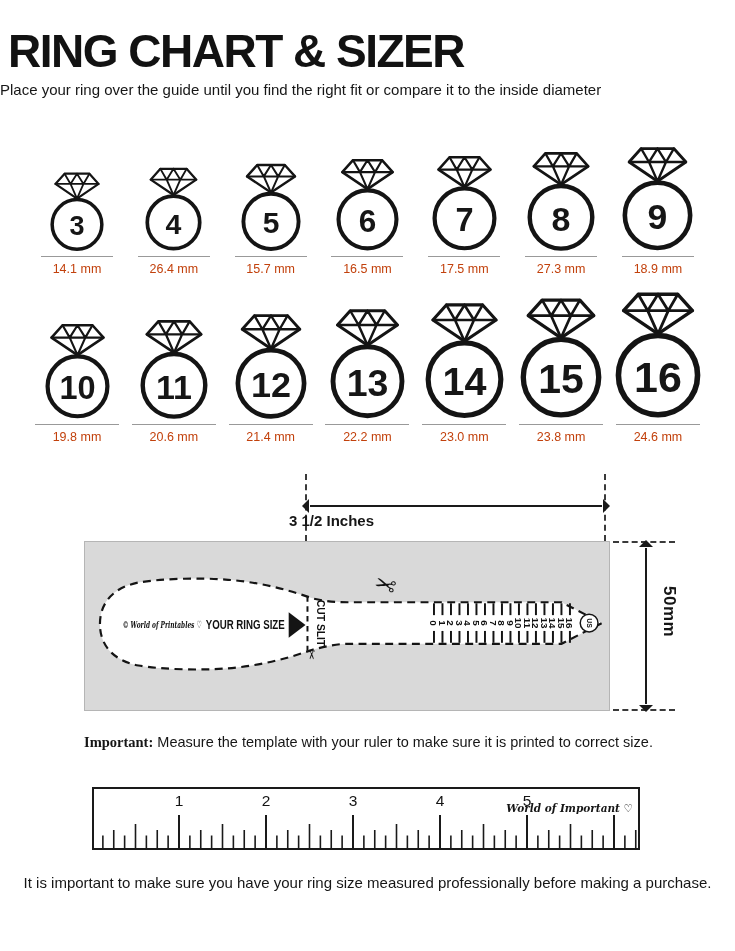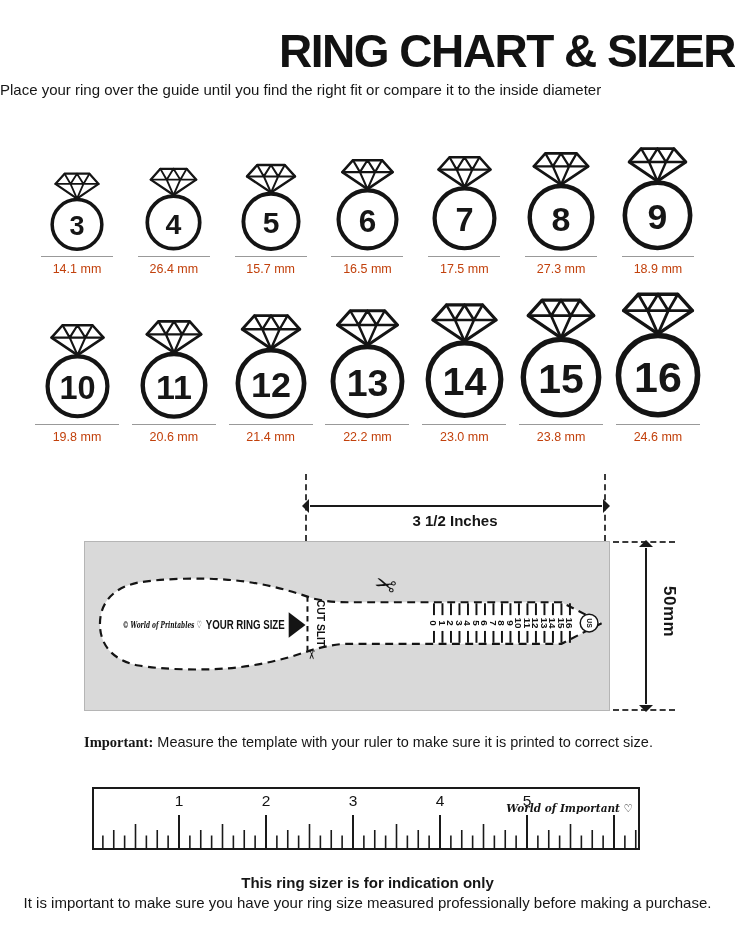--- a/index.html
+++ b/index.html
@@ -1,20 +1,20 @@
 <!DOCTYPE html>
 <html><head>
 <meta charset="utf-8">
 <style>
   html,body{margin:0;padding:0;background:#fff;}
   body{width:735px;min-height:951px;font-family:"Liberation Sans",sans-serif;color:#161616;position:relative;overflow:hidden;}
   .page{width:735px;position:relative;}
 
   
-  .title{margin-top:24px;text-align:right;font-size:46px;font-weight:800;letter-spacing:-1.5px;color:#121212;}
+  .title{margin-top:24px;text-align:left;font-size:46px;font-weight:800;letter-spacing:-1.5px;color:#121212;padding-left:8px;}
   .sub-bold{margin-top:26px;text-align:center;font-size:15px;font-weight:700;}
   .sub{margin-top:3px;text-align:left;font-size:15px;}
 
   
   .ring-row{display:flex;justify-content:space-between;align-items:flex-end;padding:0 30px;}
   .ring-row.r1{margin-top:28px;height:150px;}
   .ring-row.r2{margin-top:10px;height:158px;}
   .ring-cell{width:94px;display:flex;flex-direction:column;align-items:center;justify-content:flex-end;}
   .ring-svg{display:block;}
   .ring-num{font-family:"Liberation Sans",sans-serif;font-size:50px;font-weight:600;fill:#161616;text-anchor:middle;dominant-baseline:central;}
@@ -23,21 +23,21 @@
   .ring-mm{font-size:12.5px;margin-top:5px;color:#c2410c;}
 
   
   .sizer{position:relative;height:260px;margin-top:20px;}
   .vdash{position:absolute;top:10px;height:67px;border-left:2px dashed #3a3a3a;}
   .vdash.l{left:305px;} .vdash.r{left:604px;}
   .harrow{position:absolute;left:310px;top:41px;width:292px;height:2px;background:#1a1a1a;}
   .harrow::before,.harrow::after{content:"";position:absolute;top:-6px;border:7px solid transparent;}
   .harrow::before{left:-8px;border-right-color:#1a1a1a;border-left-width:0;}
   .harrow::after{right:-8px;border-left-color:#1a1a1a;border-right-width:0;}
-  .inches-label{position:absolute;left:305px;width:300px;top:48px;text-align:center;font-size:15px;font-weight:700;}
+  .inches-label{position:absolute;left:289px;width:300px;top:48px;font-size:15px;font-weight:700;}
   .graybox{position:absolute;left:84px;top:77px;width:526px;height:170px;background:#d9d9d9;border:1px solid #b5b5b5;box-sizing:border-box;}
   .paddle-svg{position:absolute;left:0;top:0;width:524px;height:168px;}
   .paddle{fill:#ffffff;stroke:#141414;stroke-width:2.2;stroke-dasharray:8 5.5;}
   .slit{stroke:#141414;stroke-width:2;stroke-dasharray:5.5 4.5;fill:none;}
   .brand-script{font-family:"DejaVu Serif",serif;font-style:italic;font-weight:700;font-size:10px;fill:#111;}
   .yrs{font-family:"Liberation Sans",sans-serif;font-weight:700;font-size:13.5px;fill:#111;}
   .cutslit-label{font-family:"Liberation Sans",sans-serif;font-weight:700;font-size:10.5px;fill:#111;text-anchor:middle;dominant-baseline:central;}
   .scale line{stroke:#141414;stroke-width:2;}
   .scale text{font-family:"Liberation Sans",sans-serif;font-weight:700;font-size:10px;fill:#111;text-anchor:middle;dominant-baseline:central;}
   .us-circle{fill:#fff;stroke:#141414;stroke-width:1.5;}
@@ -343,18 +343,17 @@
         <text x="85" y="17" class="ruler-num">1</text>
         <text x="172" y="17" class="ruler-num">2</text>
         <text x="259" y="17" class="ruler-num">3</text>
         <text x="346" y="17" class="ruler-num">4</text>
         <text x="433" y="17" class="ruler-num">5</text>
       </svg>
     <div class="ruler-brand">World of Important ♡</div>
   </div>
 
   <div class="footer">
-    <div class="f-bold">This ring sizer is for indication only</div>
     <div class="f-text">It is important to make sure you have your ring size measured professionally before making a purchase.</div>
 
   </div>
 
 </div>
 
 </body></html>

